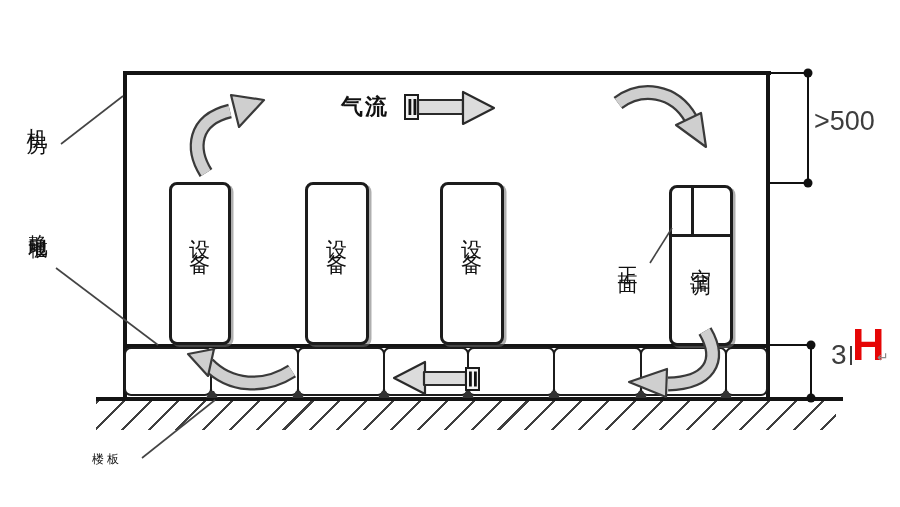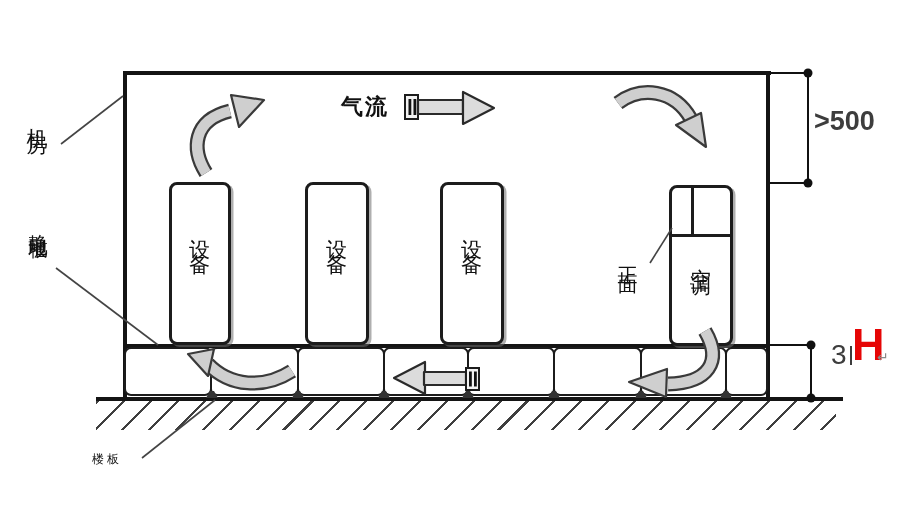--- a/index.html
+++ b/index.html
@@ -41,21 +41,21 @@
   .cablabel{
     position:absolute;left:50%;top:37px;transform:translateX(-50%);
     font-size:21px;letter-spacing:16px;
   }
   .room-label{left:27px;top:111px;font-size:21px;letter-spacing:5px;}
   .floor-label{left:29px;top:219px;font-size:19px;letter-spacing:2px;}
   .slab-label{left:92px;top:451px;font-size:12px;letter-spacing:3px;font-weight:500;}
   .airflow-label{left:341px;top:92px;font-size:22px;font-weight:700;letter-spacing:2px;text-align:right;}
   .front-label{left:618px;top:251px;font-size:20px;letter-spacing:9px;}
   .ac-label{position:absolute;left:50%;top:63px;transform:translateX(-50%);font-size:21px;letter-spacing:8px;}
-  .dim-top{left:814px;top:106px;font-size:27px;color:#3d3d3d;font-weight:700;}
+  .dim-top{left:814px;top:106px;font-size:27px;color:#3d3d3d;font-weight:400;}
   .dim-frag{left:831px;top:339px;font-size:28px;color:#3d3d3d;font-weight:500;}
   .clip-bar{display:inline-block;width:2.5px;height:19px;background:#3d3d3d;margin-left:3px;transform:translateY(1px);}
   .h-label{left:852px;top:322px;font-size:45px;line-height:1;color:#e60505;font-weight:600;}
   .ret-mark{left:877px;top:349px;font-size:14px;color:#8a8a8a;}
   svg.overlay{position:absolute;left:0;top:0;pointer-events:none;}
   .ribbon-out{fill:none;stroke:#3a3a3a;stroke-width:15;stroke-linecap:butt;}
   .ribbon-in{fill:none;stroke:#cfcfcf;stroke-width:10.5;stroke-linecap:butt;}
   .head{fill:#cfcfcf;stroke:#3a3a3a;stroke-width:2.2;stroke-linejoin:round;}
   .blk{fill:#dcdcdc;stroke:#2a2a2a;stroke-width:2.2;stroke-linejoin:round;}
   .cap{fill:#f2f2f2;stroke:#1c1c1c;stroke-width:2;}

